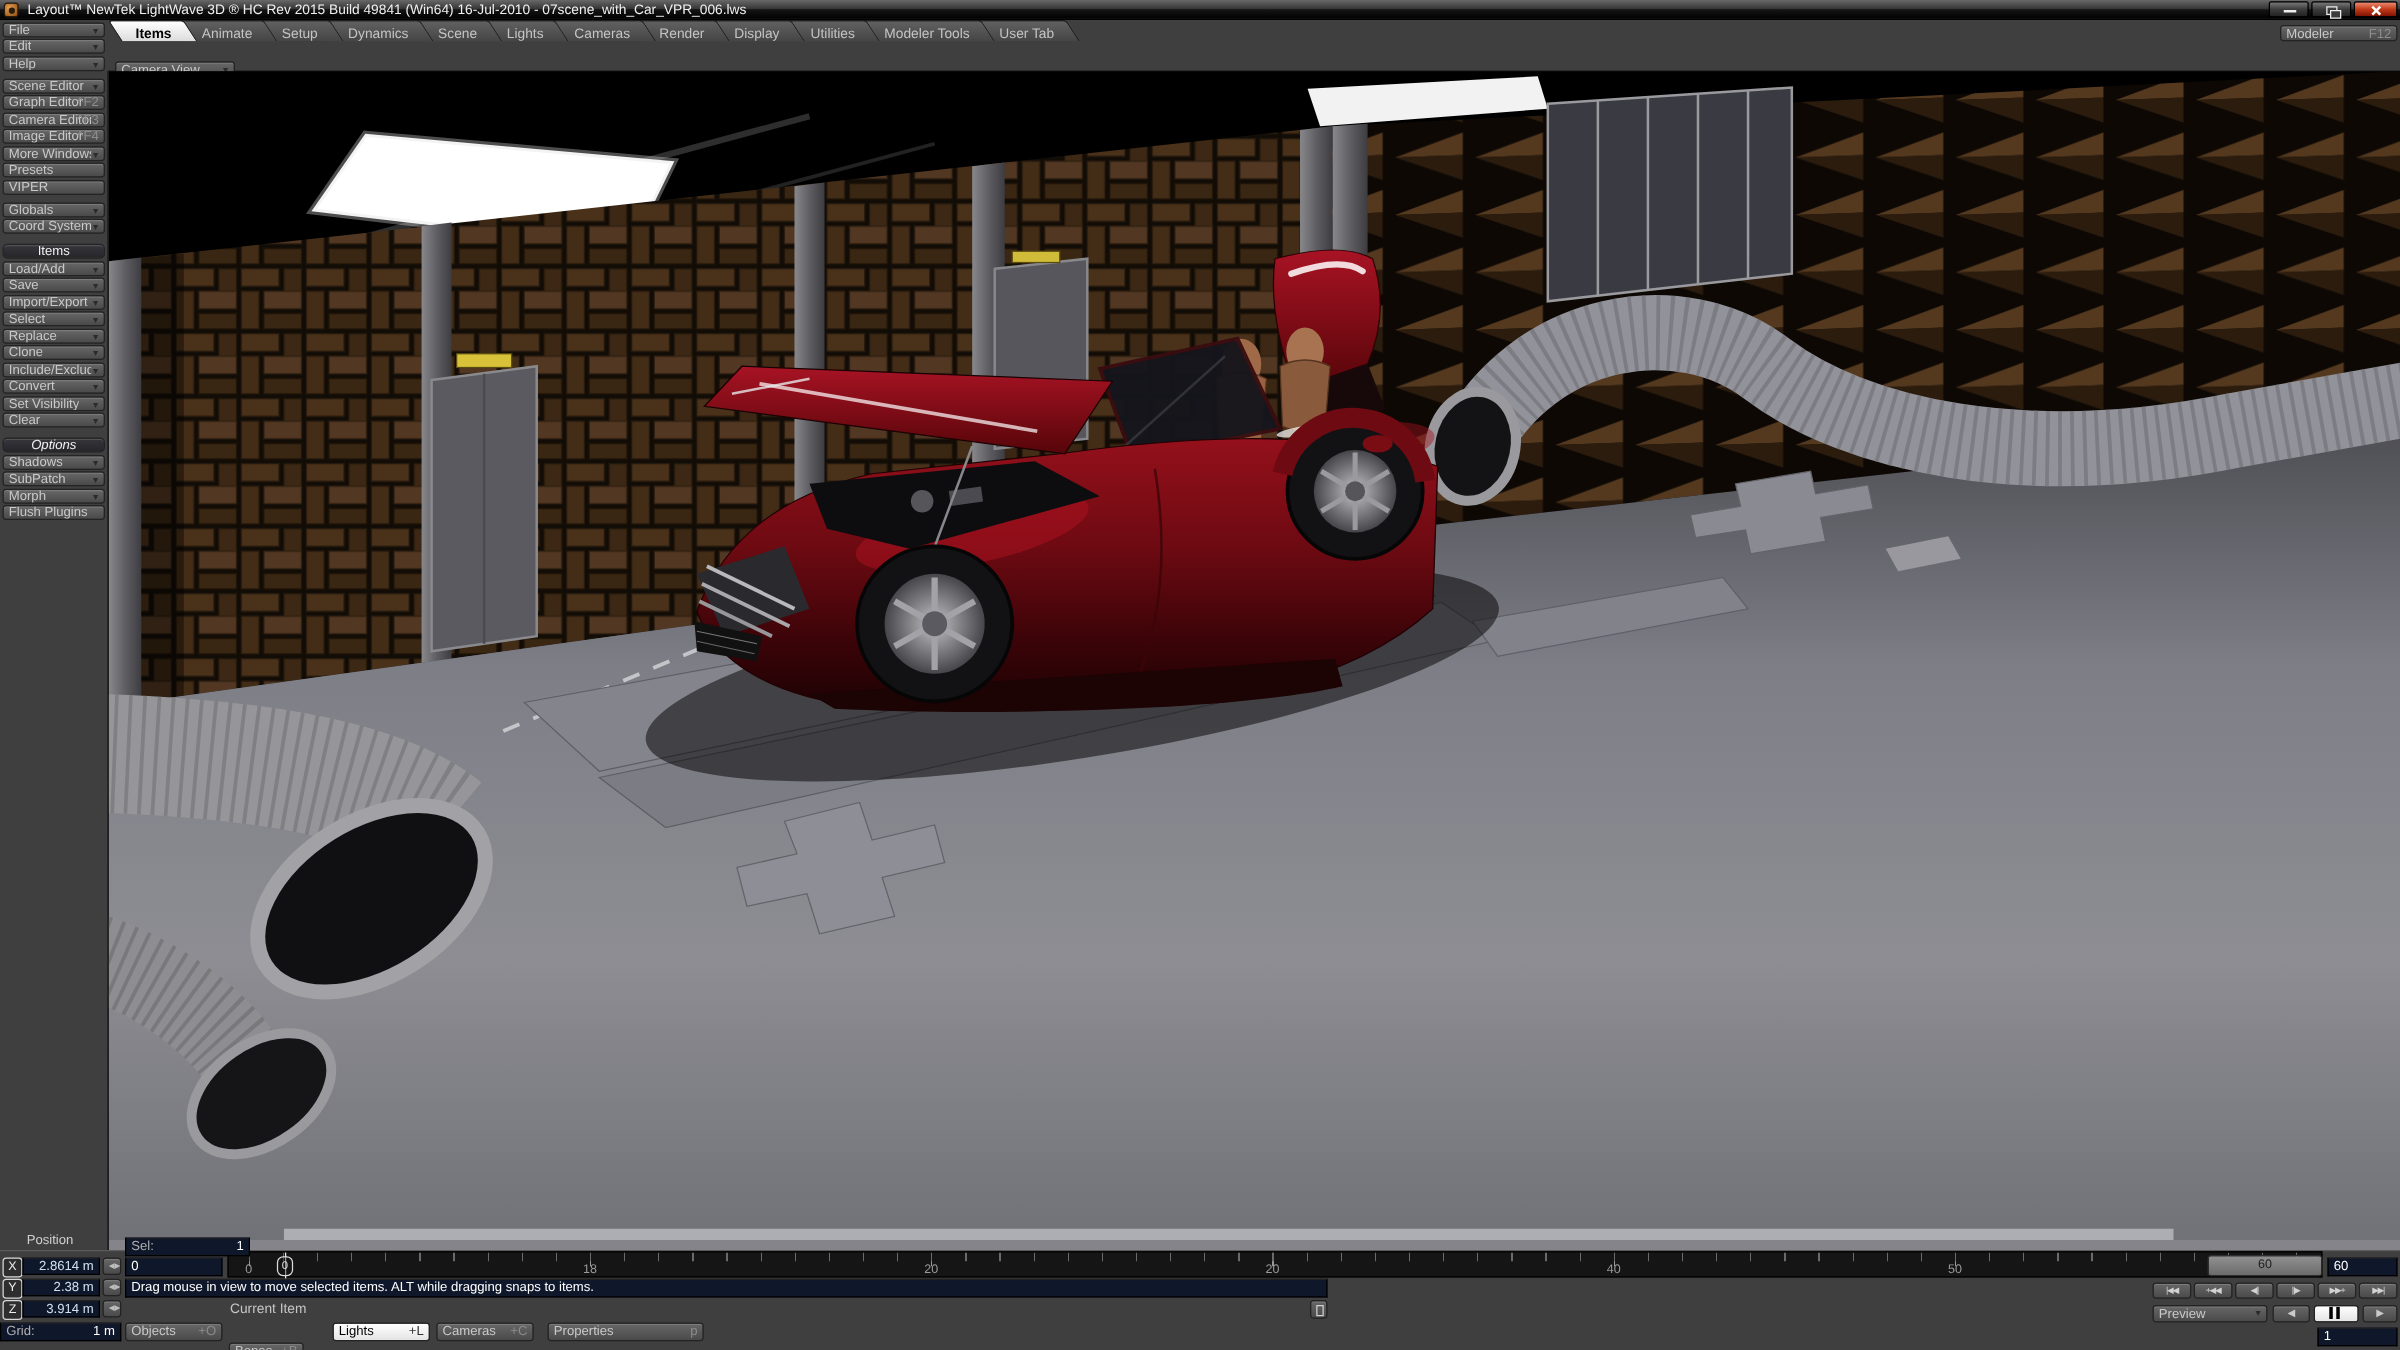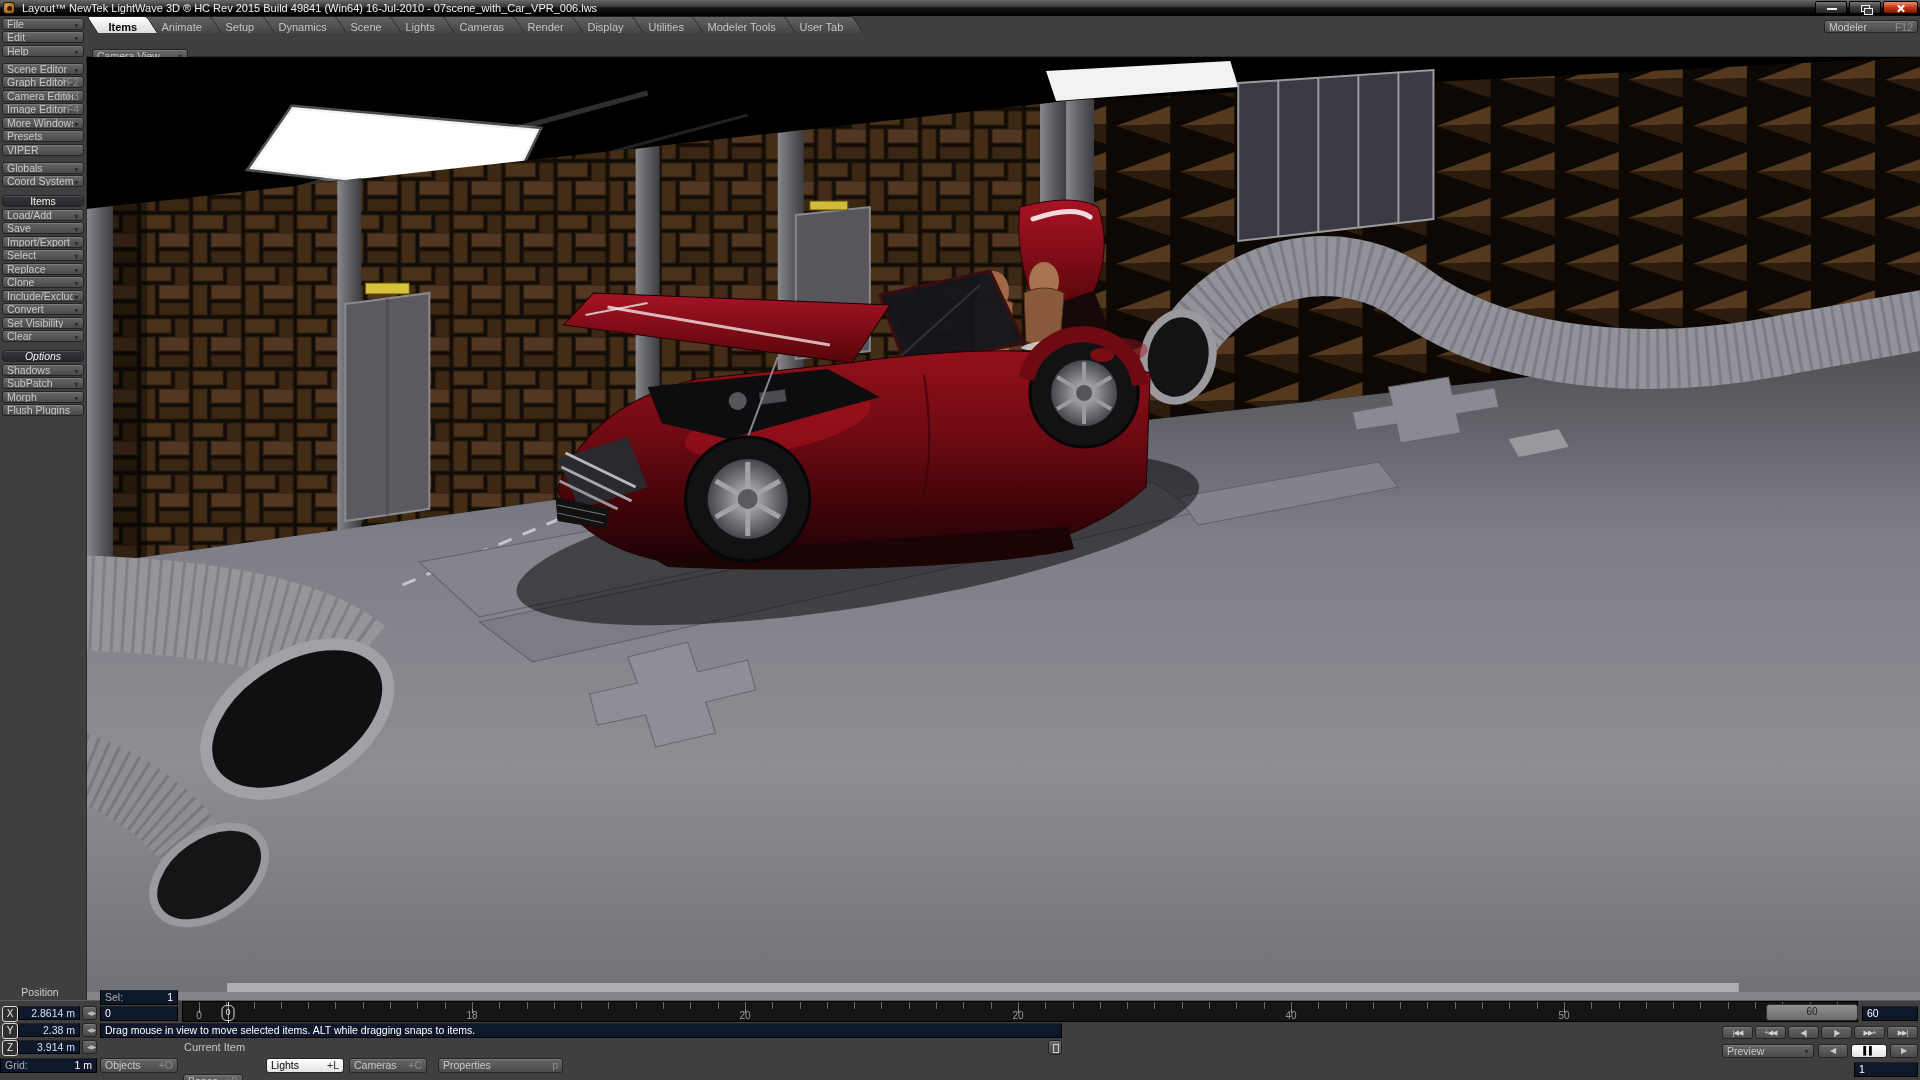--- a/index.html
+++ b/index.html
@@ -502,21 +502,21 @@
   <div id="tl-slider" style="left:1583px;width:90px;">60</div>
 </div>
 <div class="field" style="left:1862px;top:1006px;width:56px;height:15px;">
   <span>60</span>
 </div>
 
 <div class="field" id="statusbar">
   <span>Drag mouse in view to move selected items. ALT while dragging snaps to items.</span>
 </div>
 
-<div class="field" style="left:100px;top:990px;width:78px;height:15px;">
+<div class="field" style="left:100px;top:990px;width:100px;height:15px;">
   <span class="flabel">Sel:</span><span class="fval">1</span>
 </div>
 <div class="rowlabel" style="left:184px;top:1040px;">Current Item</div>
 
 <div class="btn mini-btn" style="left:1048px;top:1040px;">
     <i></i>
   </div>
 
 <div class="abs" style="left:0;top:1058px;height:15px;">
 

